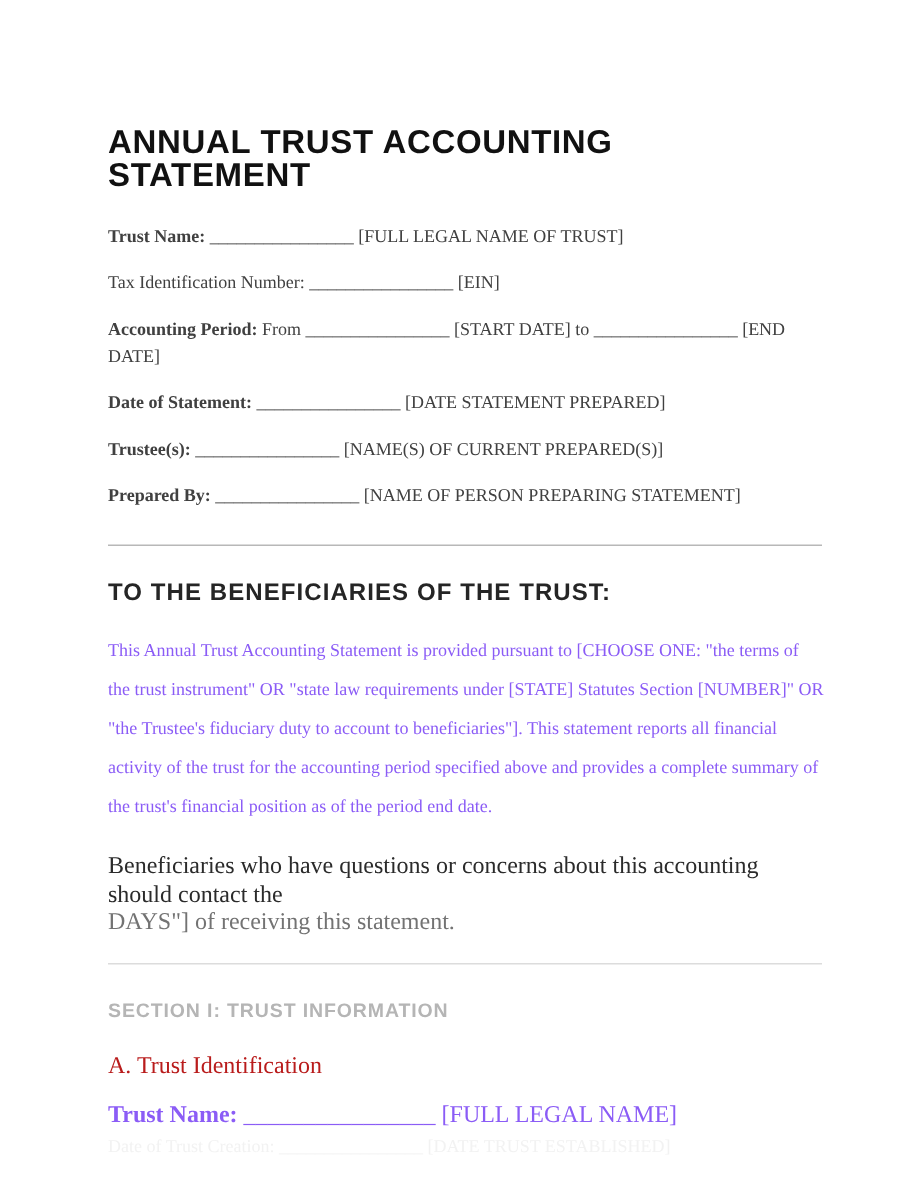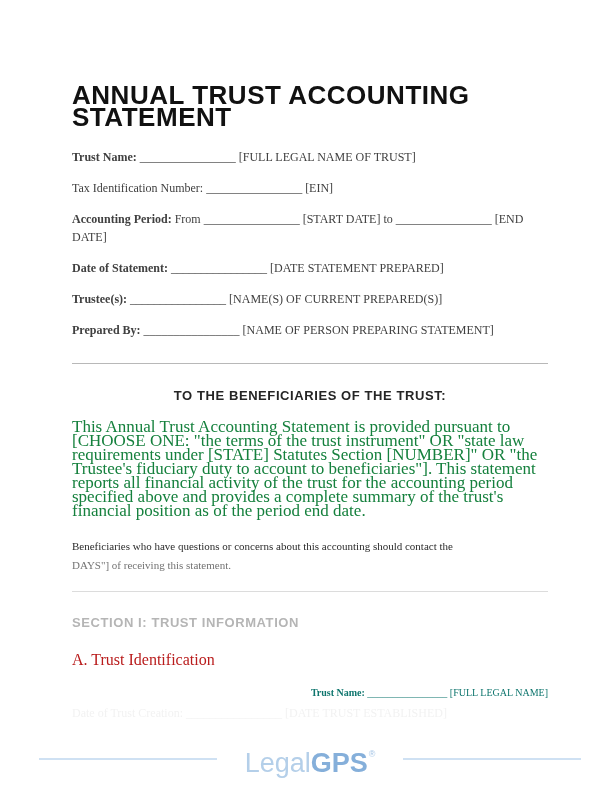--- a/index.html
+++ b/index.html
@@ -8,21 +8,21 @@
     width:612px;height:792px;
     background:#ffffff;
     overflow:hidden;
     box-sizing:border-box;
     padding:84px 64px 0 72px;
     font-family:"Liberation Serif", serif;
   }
   .doc-title{
     font-family:"Liberation Sans", sans-serif;
     font-weight:700;
-    font-size:26px;
+    font-size:22px;
     line-height:22px;
     letter-spacing:.02em;
     color:#111111;
     margin:0 0 20px 0;
   }
   .field{
     font-size:12px;
     line-height:18px;
     color:#404040;
     margin:0 0 13px 0;
@@ -30,36 +30,35 @@
   .field .lbl-bold{font-weight:700;}
   .field .lbl-reg{font-weight:400;}
   .rule-1{
     border:none;
     border-top:1px solid #b8b8b8;
     margin:24px 0 0 0;
   }
   .ben-heading{
     font-family:"Liberation Sans", sans-serif;
     font-weight:700;
-    font-size:13px;
+    font-size:16px;
     line-height:16px;
     letter-spacing:.045em;
     color:#252525;
     margin:24px 0 0 0;
-    text-align:center;
   }
   .para{
-    font-size:17px;
-    line-height:14px;
-    color:#15803d;
+    font-size:12px;
+    line-height:26px;
+    color:#8b5cf6;
     margin:16px 0 0 0;
     width:478px;
   }
   .note{
-    font-size:11px;
+    font-size:16px;
     line-height:18.5px;
     margin:19px 0 0 0;
   }
   .note .l1{color:#2b2b2b;}
   .note .l2{color:#505050;}
   .note .l3{color:#737373;}
   .rule-2{
     border:none;
     border-top:1px solid #dcdcdc;
     margin:17px 0 0 0;
@@ -73,25 +72,24 @@
     color:#b5b5b5;
     margin:23px 0 0 0;
   }
   .sub-heading{
     font-size:16px;
     line-height:15px;
     color:#b91c1c;
     margin:21px 0 0 0;
   }
   .faded-field{
-    font-size:10px;
+    font-size:16px;
     line-height:20px;
-    color:#0f766e;
+    color:#8b5cf6;
     margin:16px 0 0 0;
-    text-align:right;
   }
   .faded-field .lbl-bold{font-weight:700;}
   .faded-field-2{
     font-size:12px;
     line-height:20px;
     color:#f2f2f2;
     margin:0;
   }
   .footer{
     display:flex;

